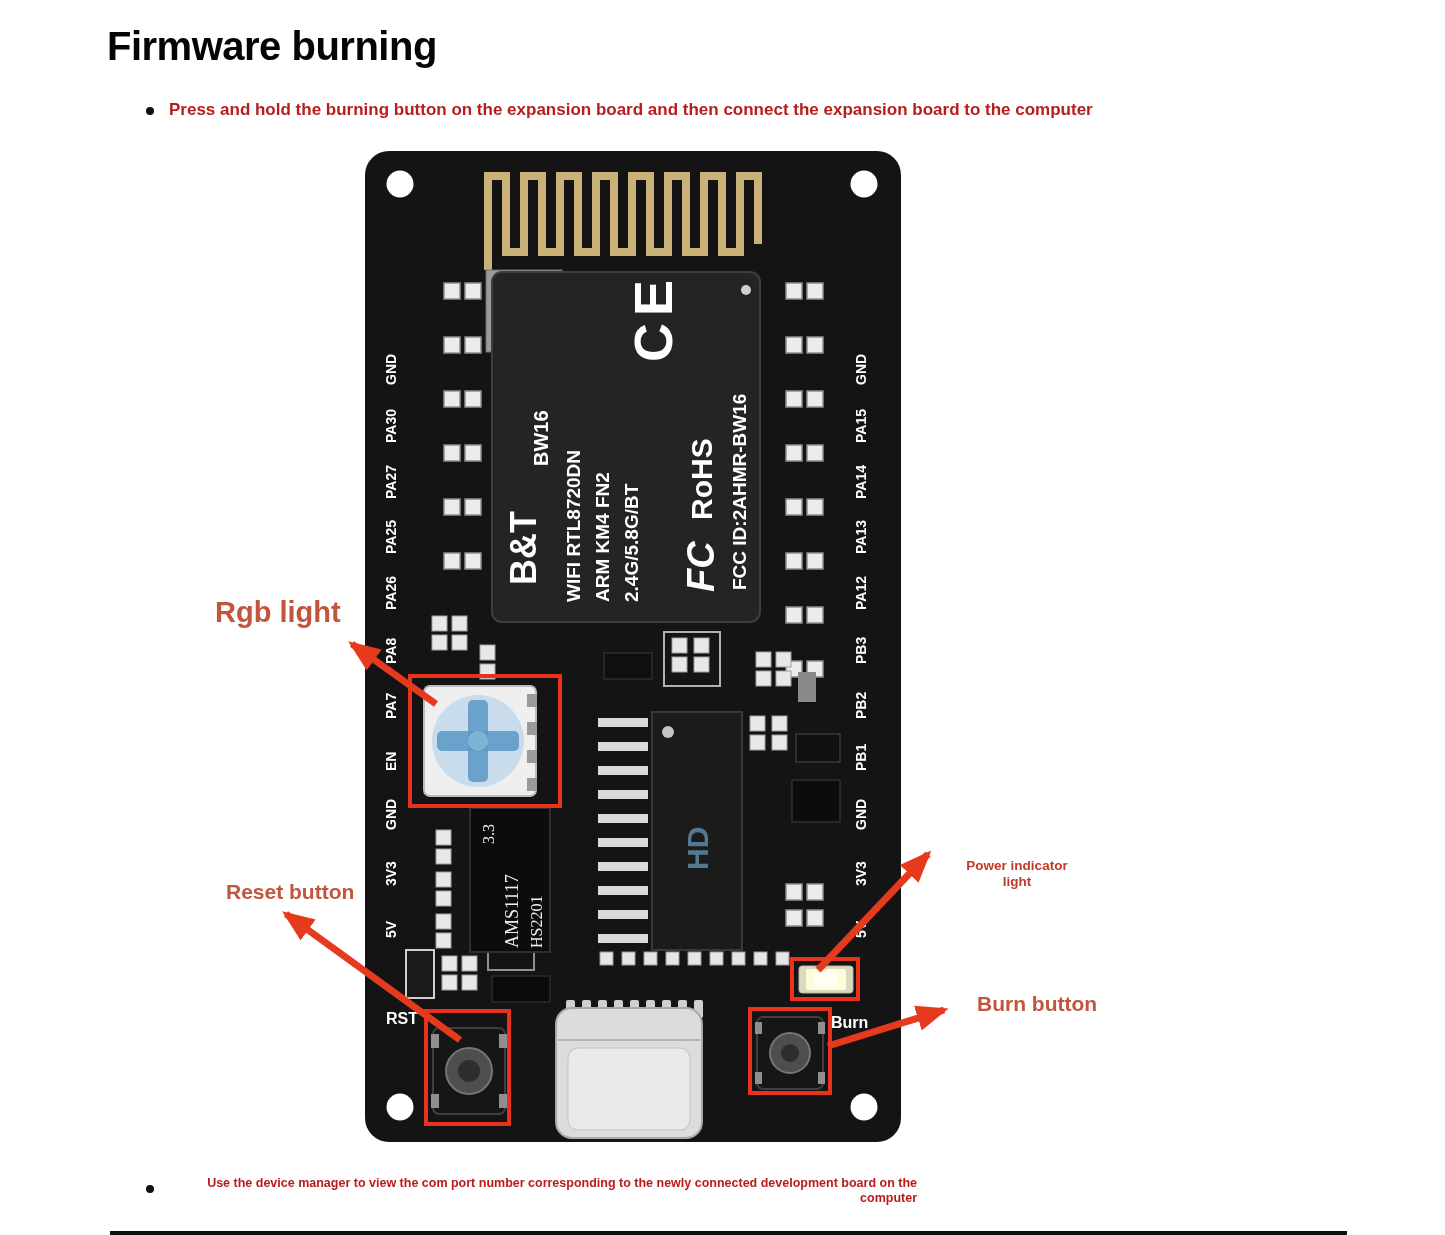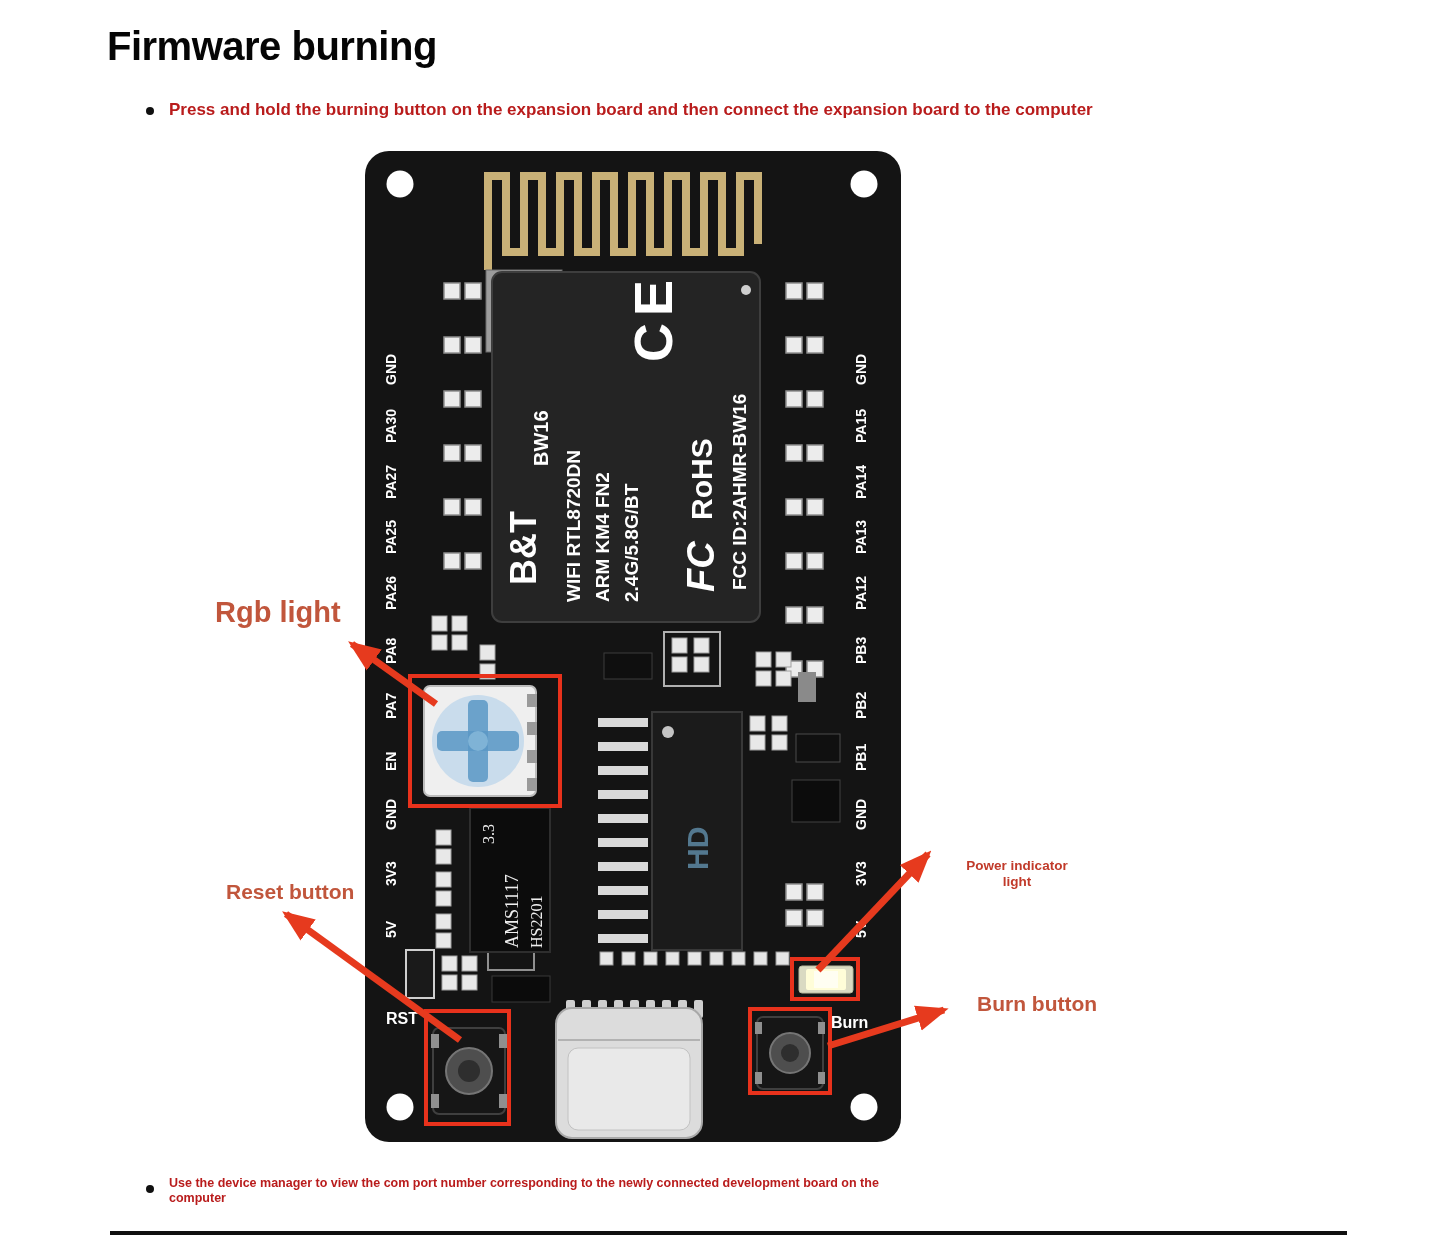--- a/index.html
+++ b/index.html
@@ -11,21 +11,21 @@
   .page { position:absolute; inset:0; }
   .title {
     position:absolute; left:107px; top:24px;
     font-size:40px; font-weight:800; letter-spacing:-0.5px; color:#050505;
   }
   .bullet { position:absolute; display:flex; gap:15px; font-weight:700; color:#b91c1c; }
   .bullet .dot { width:8px; height:8px; border-radius:50%; background:#101010; margin-top:7px; flex:0 0 8px; }
   .b1 { left:146px; top:100px; font-size:17px; width:1170px; }
   .b2 { left:146px; top:1176px; font-size:12.5px; width:800px; }
   .b2 .dot { margin-top:9px; }
-  .b2 .txt { width:748px; text-align:left; line-height:1.18; }
+  .b2 .txt { width:748px; text-align:right; line-height:1.18; }
   .ann { position:absolute; font-weight:700; color:#c1563c; }
   .ann-rgb   { left:215px; top:584px; font-size:29px;margin-top:12px; }
   .ann-reset { left:226px; top:880px; font-size:21px; }
   .ann-burn  { left:953px; top:992px; font-size:21px;margin-left:24px; }
   .ann-power { left:956px; top:842px; font-size:13.5px; width:122px; text-align:center;
                color:#c13a2a; line-height:1.2;margin-top:16px; }
   .bottom-strip { position:absolute; left:110px; top:1231px; width:1237px; height:4px; background:#101010; }
   svg.board { position:absolute; left:0; top:0; }
   svg text { font-family:"Liberation Sans", sans-serif; }
   svg text.serif { font-family:"Liberation Serif", serif; }

